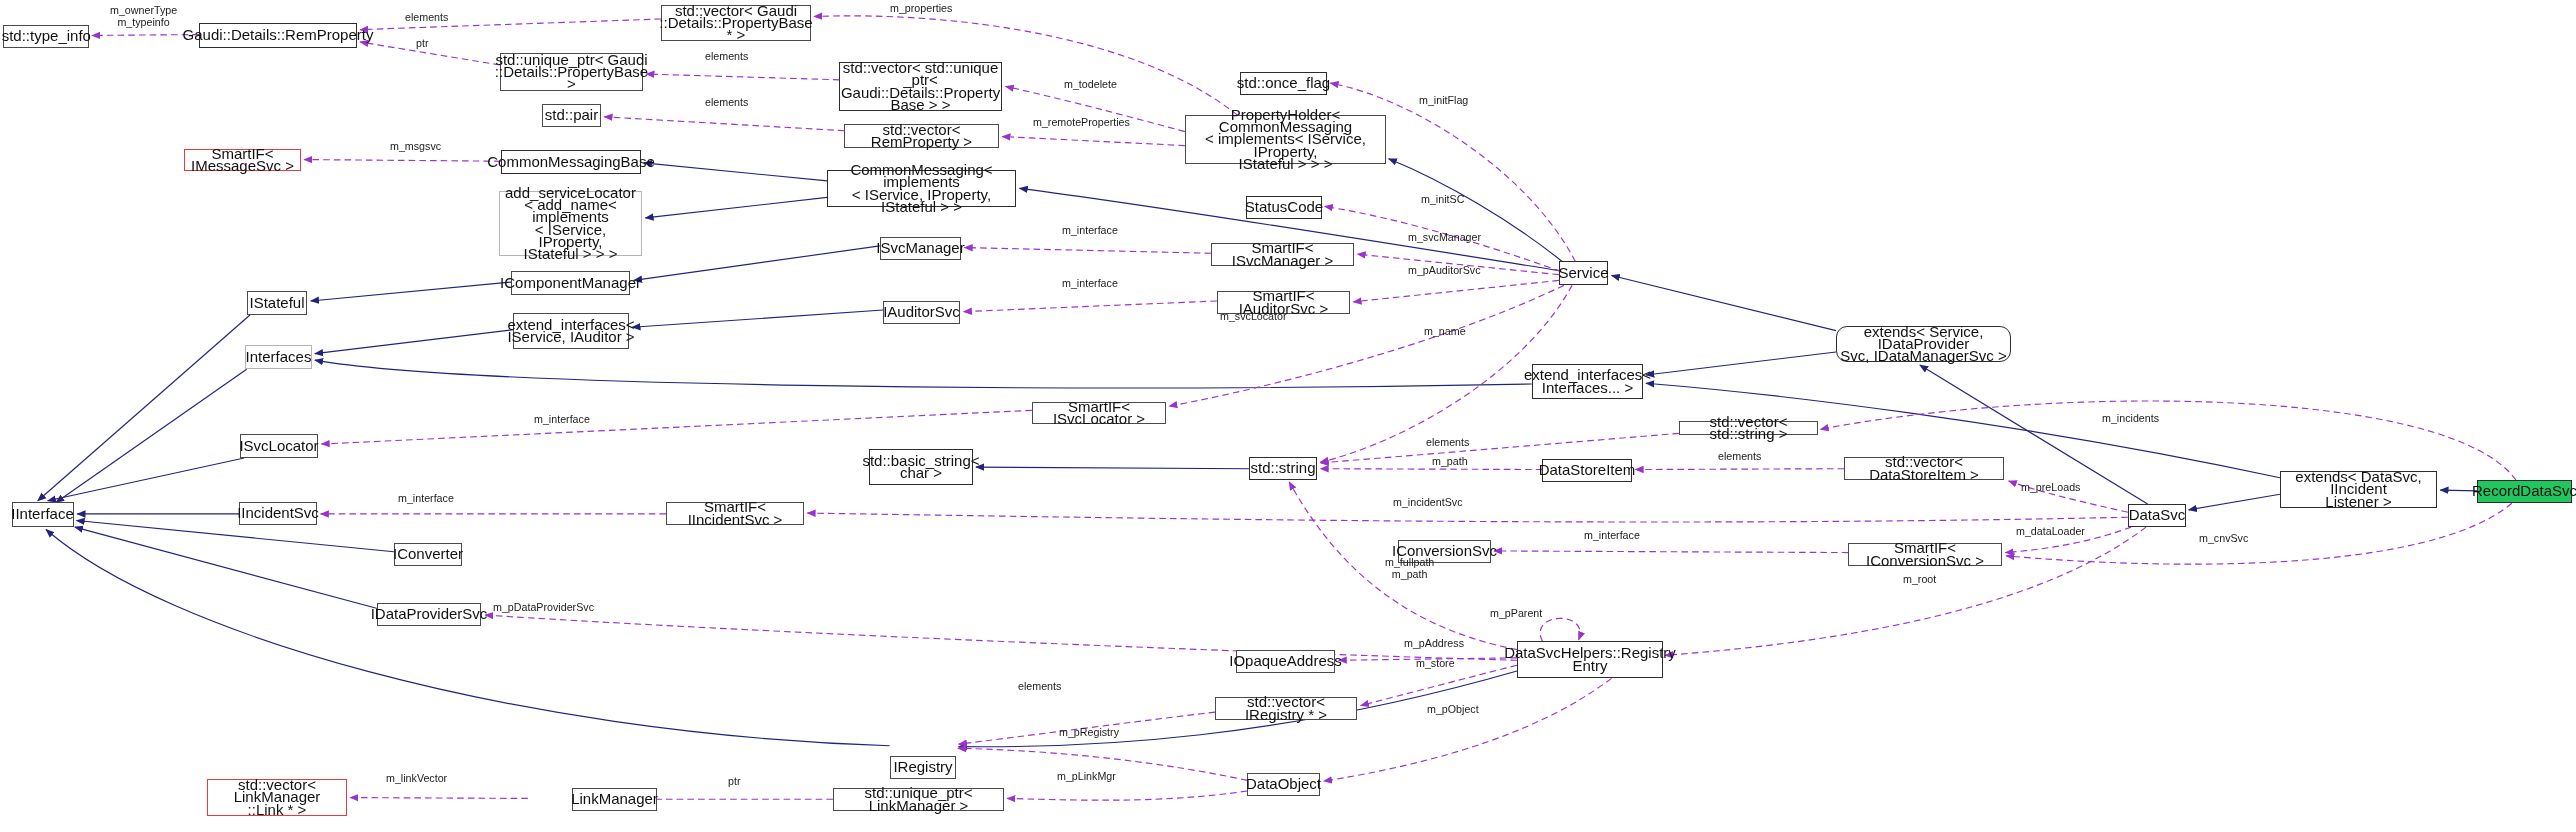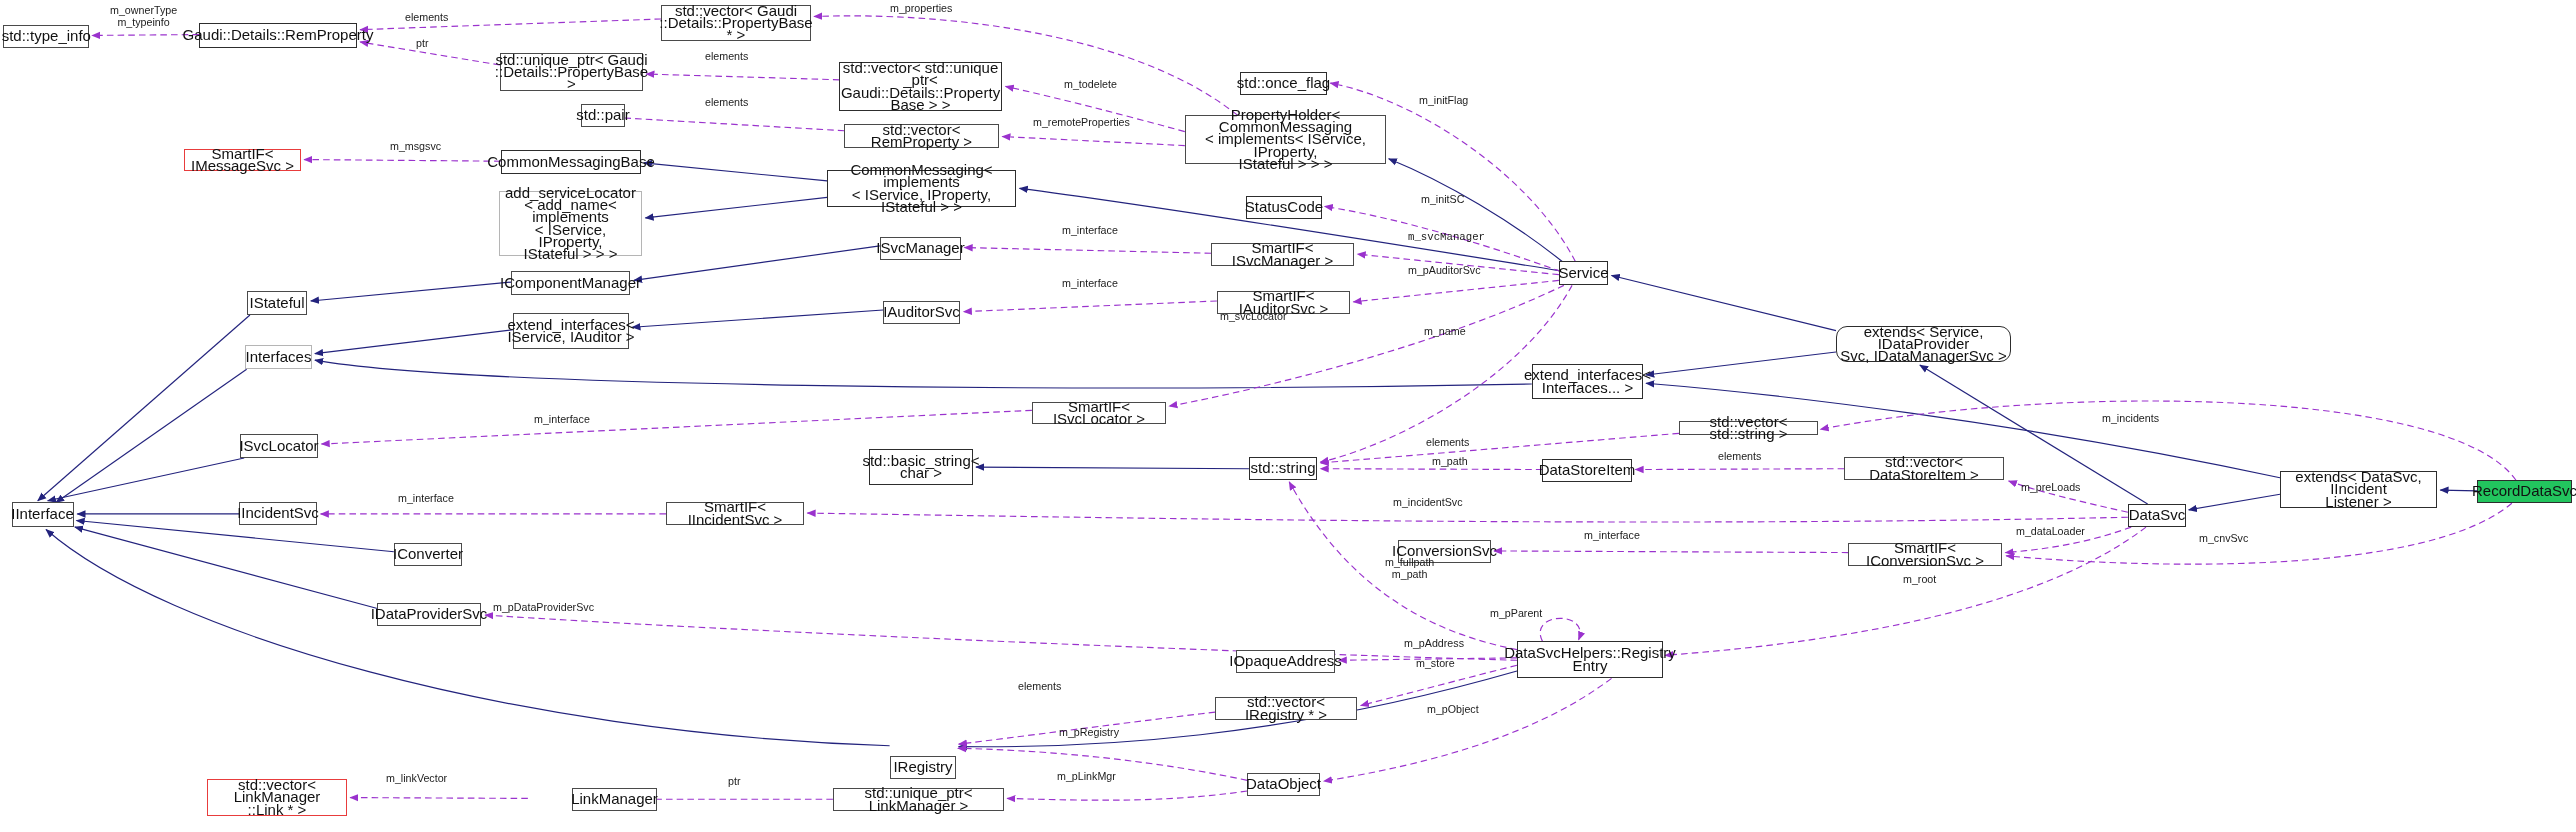--- a/index.html
+++ b/index.html
@@ -102,21 +102,21 @@
   <div id="nodes">
       <div class="node normal" style="left: 3.3px; top: 25px; width: 86px; height: 23px;">std::type_info</div>
       <div class="node bold" style="left: 199px; top: 23px; width: 158px; height: 25px;">Gaudi::Details::RemProperty</div>
       <div class="node normal" style="left: 661px; top: 5px; width: 150px; height: 36px;">std::vector&lt; Gaudi
 ::Details::PropertyBase * &gt;</div>
       <div class="node normal" style="left: 500px; top: 53px; width: 143px; height: 38px;">std::unique_ptr&lt; Gaudi
 ::Details::PropertyBase &gt;</div>
       <div class="node bold" style="left: 839px; top: 62px; width: 163px; height: 49px;">std::vector&lt; std::unique
 _ptr&lt; Gaudi::Details::Property
 Base &gt; &gt;</div>
-      <div class="node normal" style="left: 542px; top: 104px; width: 44px; height: 23px; margin-left: 39px;">std::pair</div>
+      <div class="node normal" style="left: 542px; top: 104px; width: 59px; height: 23px;">std::pair</div>
       <div class="node normal" style="left: 844px; top: 124px; width: 155px; height: 24px;">std::vector&lt; RemProperty &gt;</div>
       <div class="node bold" style="left: 1240px; top: 72px; width: 87px; height: 23px;">std::once_flag</div>
       <div class="node normal" style="left: 1185px; top: 115px; width: 201px; height: 49px;">PropertyHolder&lt; CommonMessaging
 &lt; implements&lt; IService, IProperty,
 IStateful &gt; &gt; &gt;</div>
       <div class="node red" style="left: 184px; top: 149px; width: 117px; height: 22px;">SmartIF&lt; IMessageSvc &gt;</div>
       <div class="node bold" style="left: 501px; top: 150px; width: 140px; height: 24px;">CommonMessagingBase</div>
       <div class="node bold" style="left: 827px; top: 170px; width: 189px; height: 37px;">CommonMessaging&lt; implements
 &lt; IService, IProperty, IStateful &gt; &gt;</div>
       <div class="node light" style="left: 499px; top: 191px; width: 143px; height: 65px;">add_serviceLocator
@@ -174,21 +174,21 @@
       <div class="edge-label" style="left: 405px; top: 11.5px;">elements</div>
       <div class="edge-label" style="left: 416px; top: 38px;">ptr</div>
       <div class="edge-label" style="left: 705px; top: 51px;">elements</div>
       <div class="edge-label" style="left: 890px; top: 3.3px;">m_properties</div>
       <div class="edge-label" style="left: 1064px; top: 79px;">m_todelete</div>
       <div class="edge-label" style="left: 1033px; top: 117px;">m_remoteProperties</div>
       <div class="edge-label" style="left: 705px; top: 97px;">elements</div>
       <div class="edge-label" style="left: 390px; top: 141px;">m_msgsvc</div>
       <div class="edge-label" style="left: 1419px; top: 95px;">m_initFlag</div>
       <div class="edge-label" style="left: 1421px; top: 194px;">m_initSC</div>
-      <div class="edge-label" style="left: 1408px; top: 232px; font-family: Liberation Mono, monospace;">m_svcManager</div>
+      <div class="edge-label" style="left: 1408px; top: 232px;">m_svcManager</div>
       <div class="edge-label" style="left: 1408px; top: 265px;">m_pAuditorSvc</div>
       <div class="edge-label" style="left: 1220px; top: 311px;">m_svcLocator</div>
       <div class="edge-label" style="left: 1424px; top: 326px;">m_name</div>
       <div class="edge-label" style="left: 1062px; top: 225px;">m_interface</div>
       <div class="edge-label" style="left: 1062px; top: 278px;">m_interface</div>
       <div class="edge-label" style="left: 534px; top: 414px;">m_interface</div>
       <div class="edge-label" style="left: 398px; top: 493px;">m_interface</div>
       <div class="edge-label" style="left: 1584px; top: 530px;">m_interface</div>
       <div class="edge-label" style="left: 1426px; top: 437px;">elements</div>
       <div class="edge-label" style="left: 1432px; top: 456px;">m_path</div>

